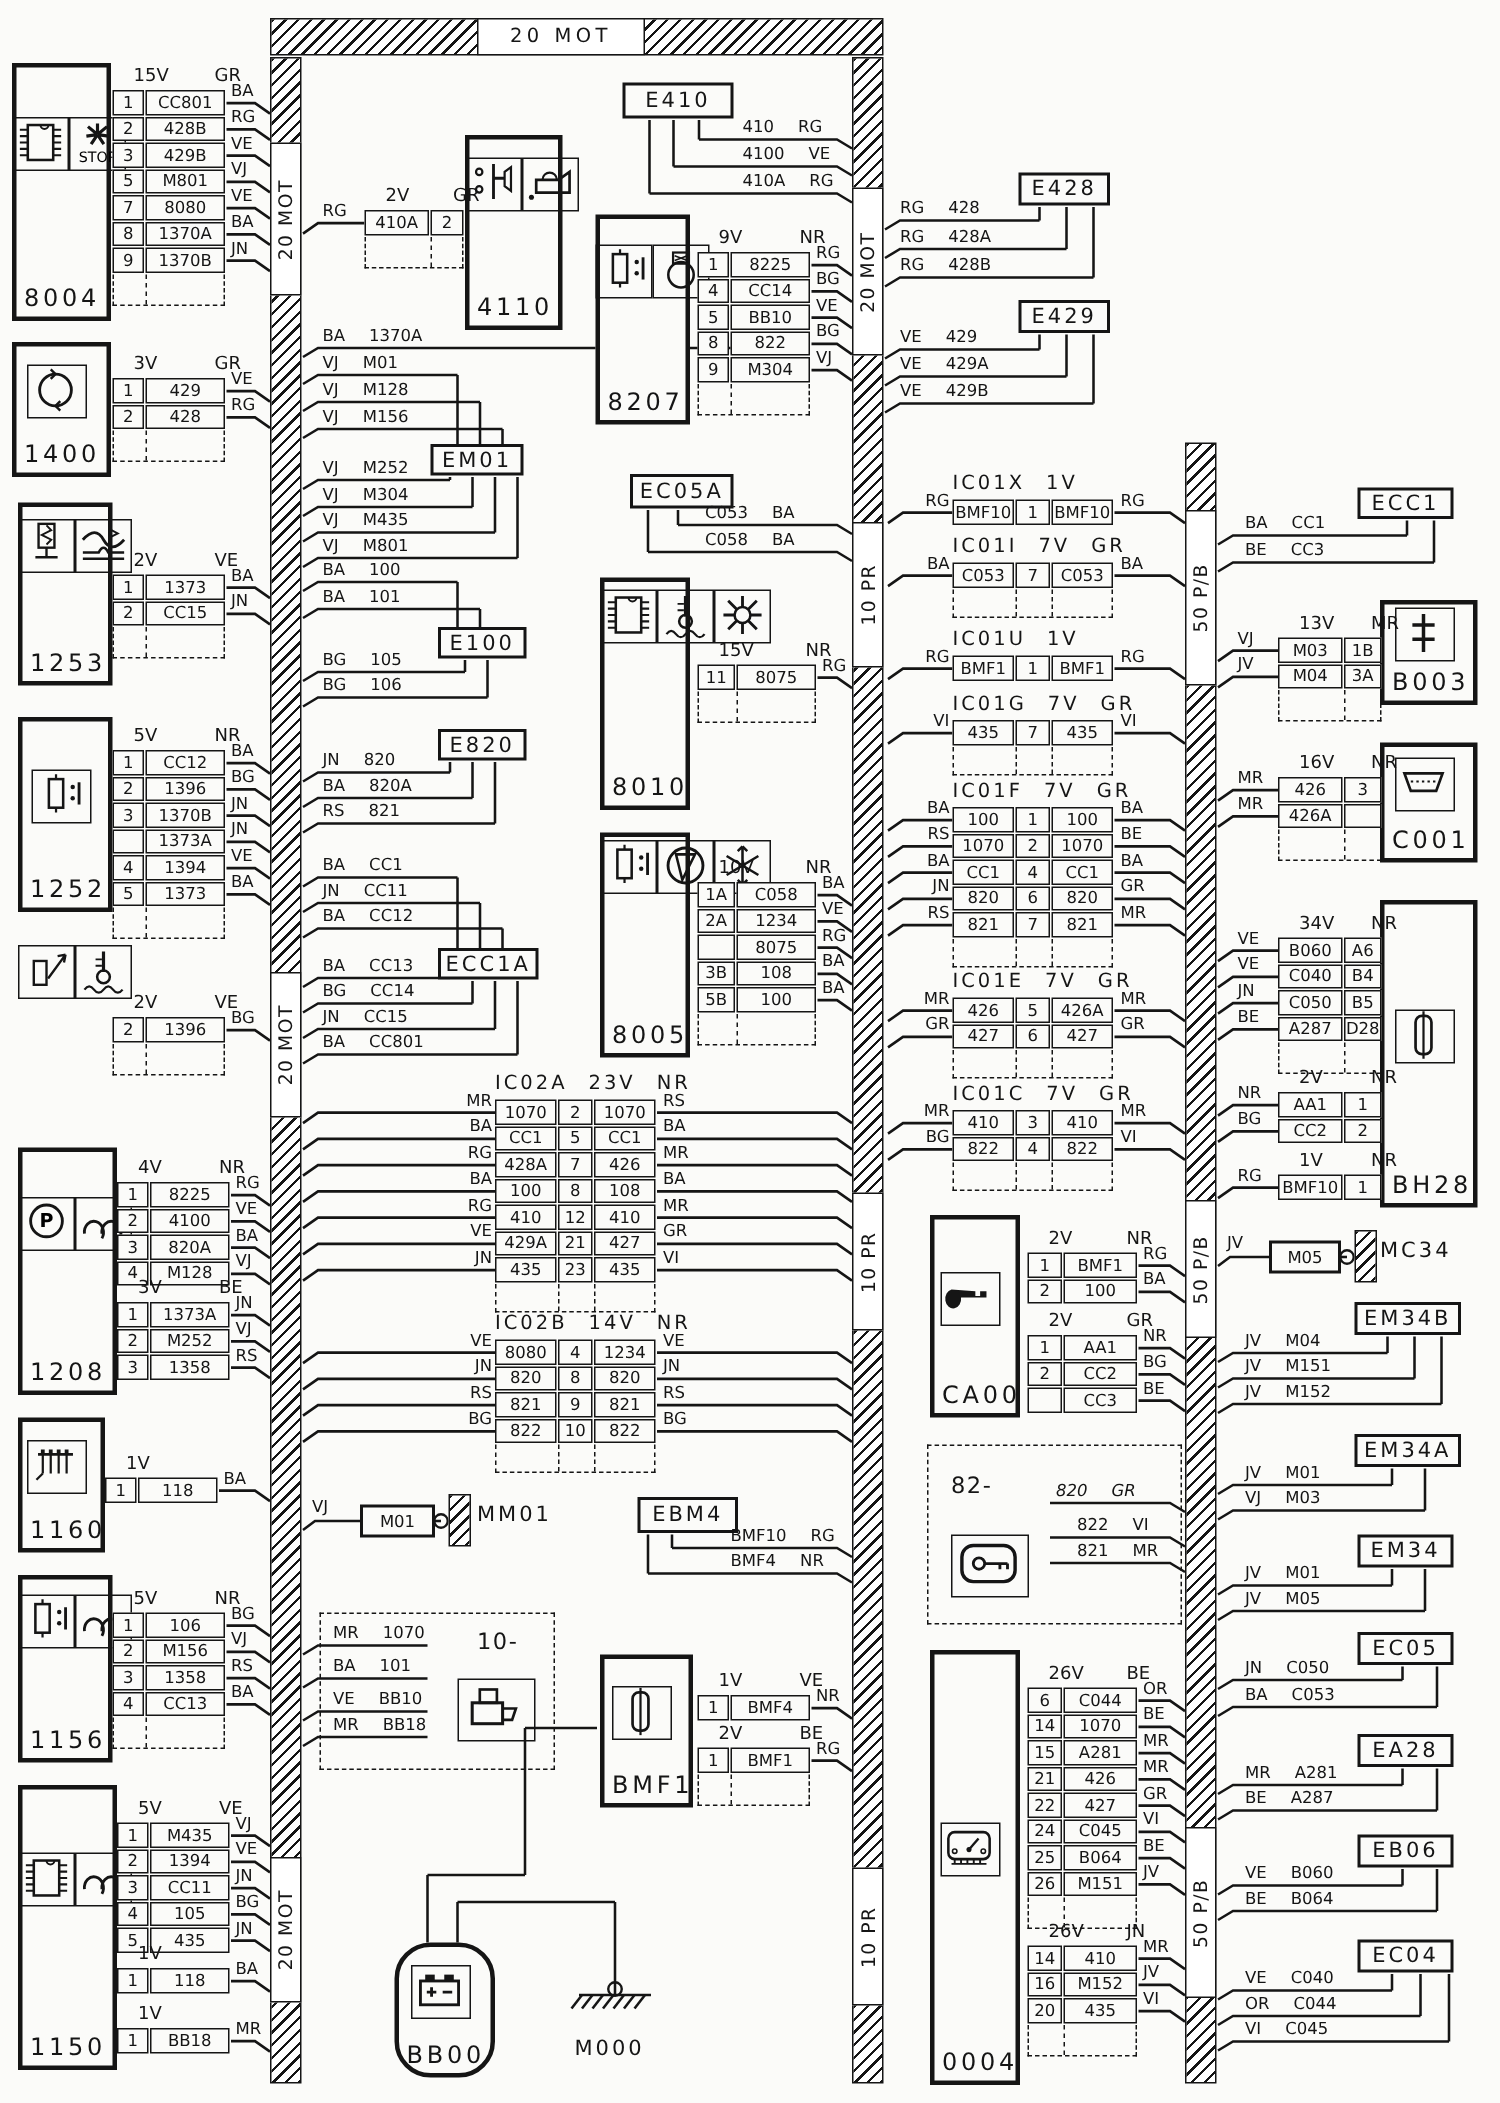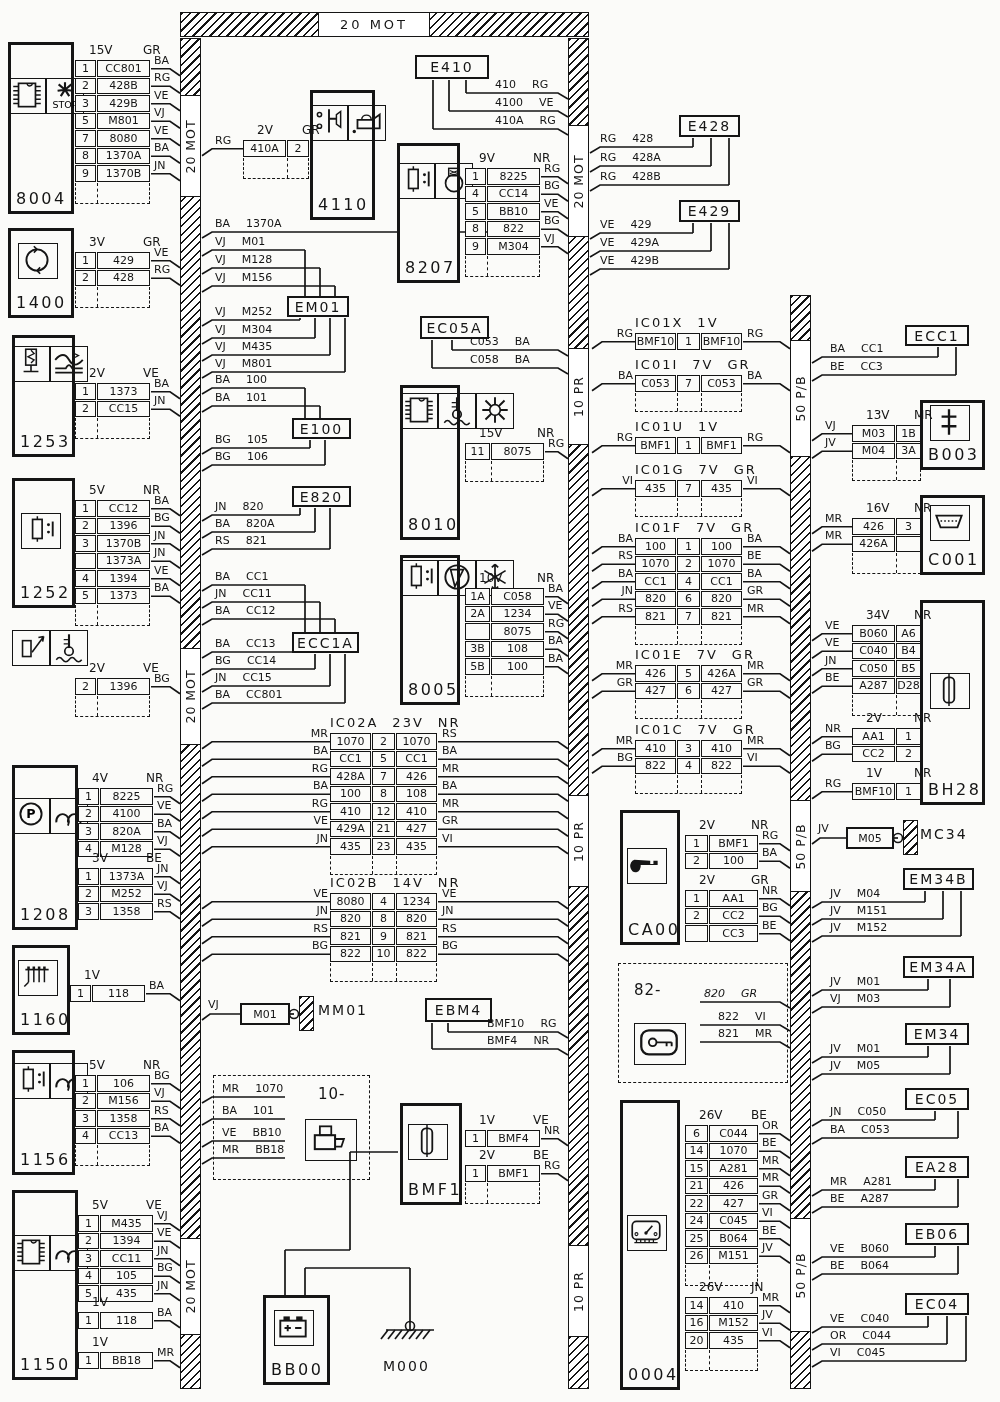--- a/index.html
+++ b/index.html
@@ -521,21 +521,21 @@
     </div>
     <div class="comp" style="left: 400px; top: 1103px; width: 56px; height: 96px; position: absolute;">
       <div class="cid">BMF1</div>
     </div>
     <div class="iconstack" style="left: 400px; top: 1122px; width: 56px; position: absolute;">
       <div class="iconcell"><svg width="36" height="32" viewBox="0 0 34 30">
           <rect x="12" y="3" width="10" height="24" rx="4" fill="none" stroke="#151515" stroke-width="1.7"></rect>
           <path d="M17,0 v30" stroke="#151515" stroke-width="1.4"></path>
         </svg></div>
     </div>
-    <div class="comp" style="left: 263px; top: 1295px; width: 61px; height: 84px; position: absolute;">
+    <div class="comp" style="left: 263px; top: 1295px; width: 61px; height: 84px; position: absolute; border-radius: 24px;">
       <div class="cid">BB00</div>
     </div>
     <div class="iconstack" style="left: 263px; top: 1308px; width: 61px; position: absolute;">
       <div class="iconcell"><svg width="36" height="32" viewBox="0 0 34 30">
           <rect x="5" y="9" width="24" height="15" fill="none" stroke="#151515" stroke-width="1.8"></rect>
           <rect x="8" y="5" width="6" height="4" fill="#151515"></rect>
           <rect x="20" y="5" width="6" height="4" fill="#151515"></rect>
           <path d="M9,16 h6 M12,13 v6 M19,16 h6" stroke="#151515" stroke-width="1.8"></path>
         </svg></div>
     </div>

